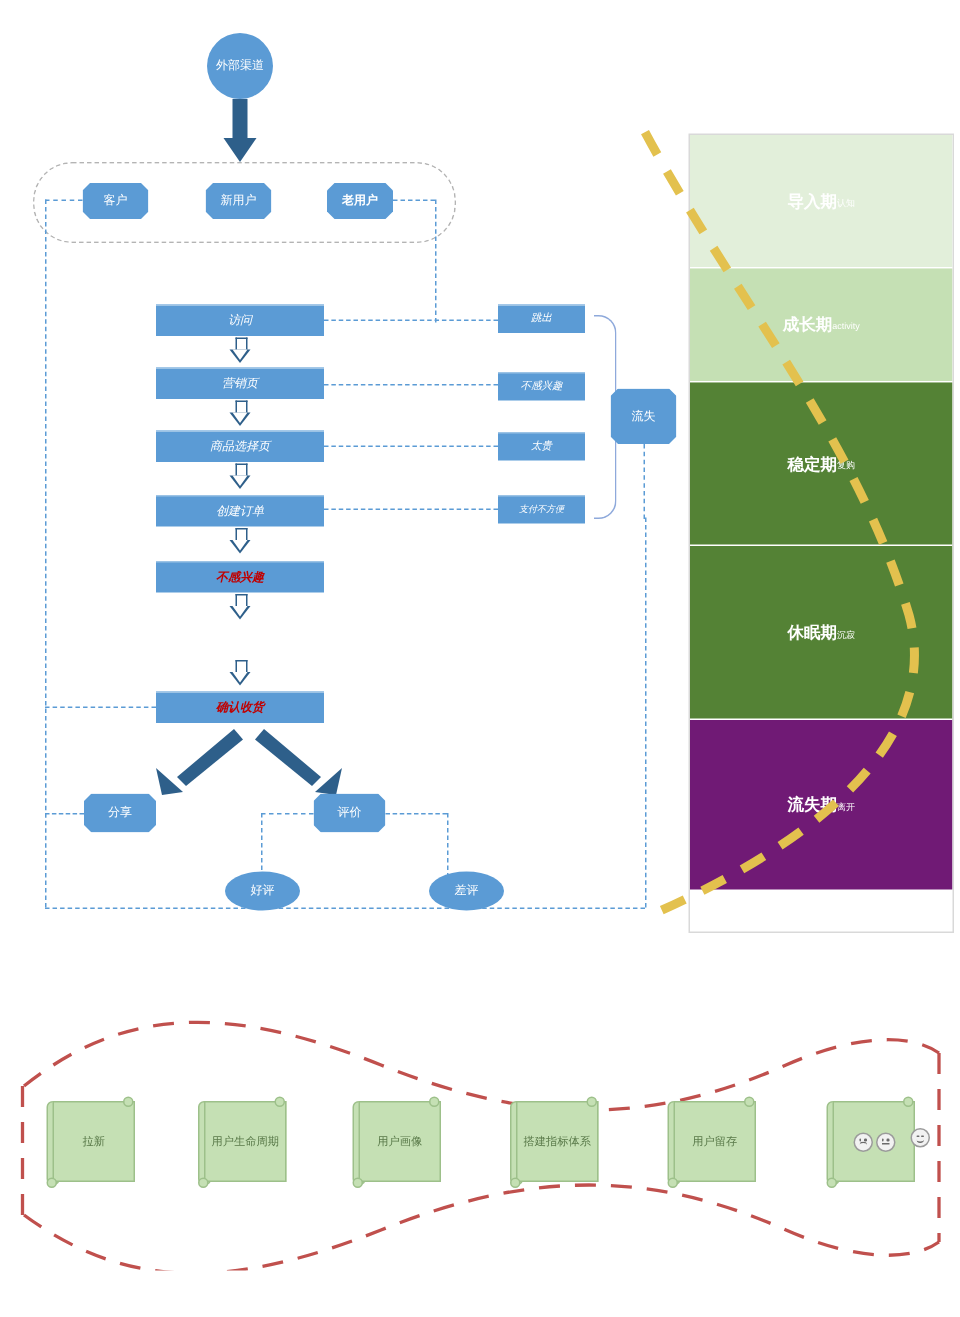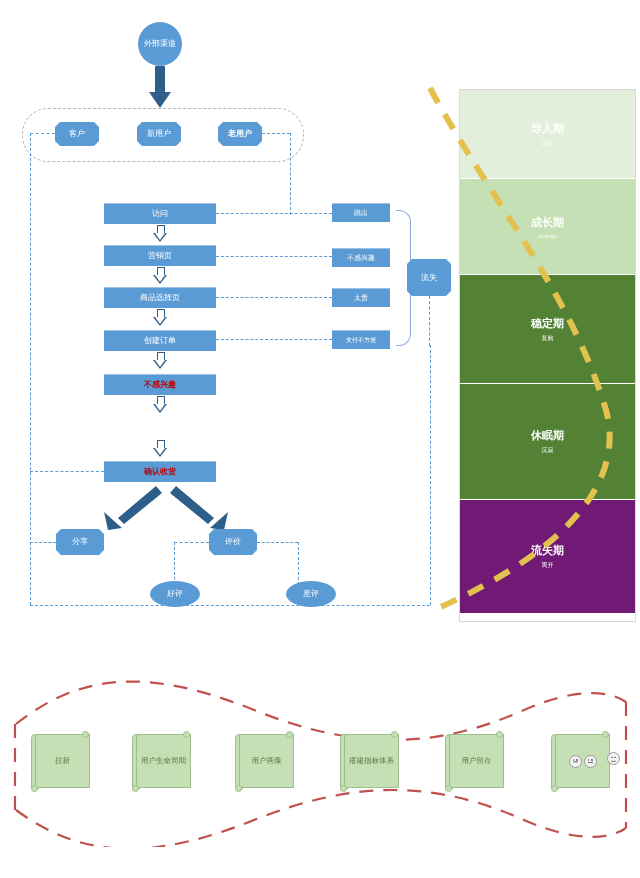--- a/index.html
+++ b/index.html
@@ -5,21 +5,21 @@
   html,body{margin:0;padding:0;background:#ffffff;}
   body{width:640px;height:878px;position:relative;overflow:hidden;
        font-family:"Liberation Sans","DejaVu Sans",sans-serif;}
   .stage{position:absolute;left:0;top:0;width:640px;height:878px;}
 
   
   .node{position:absolute;background:#5b9bd5;color:#ffffff;
         display:flex;align-items:center;justify-content:center;
         text-align:left;line-height:1.15;font-size:8px;
         box-sizing:border-box;}
-  .node.rect{border-top:1px solid #9cc3e5;}
+  .node.rect{border-top:1px solid #9cc3e5;font-style:italic;}
   .node.snip{background:#5b9bd5;
       clip-path:polygon(5px 0,calc(100% - 5px) 0,100% 5px,100% calc(100% - 5px),
                         calc(100% - 5px) 100%,5px 100%,0 calc(100% - 5px),0 5px);}
   .node.circle{border-radius:50%;}
   .node.ellipse{border-radius:50%;}
   .node.red{color:#c00000;font-weight:bold;}
 
   
   .dash-h{position:absolute;border-top:1px dashed #5b9bd5;height:0;}
   .dash-v{position:absolute;border-left:1px dashed #5b9bd5;width:0;}
@@ -40,21 +40,21 @@
   .bigarrow{position:absolute;width:22px;height:42px;}
   .bigarrow .s{position:absolute;left:6px;top:0;width:10px;height:28px;background:#2e5f8a;}
   .bigarrow .h{position:absolute;left:0;top:26px;width:0;height:0;
       border-left:11px solid transparent;border-right:11px solid transparent;
       border-top:16px solid #2e5f8a;}
 
   
   .lifepanel{position:absolute;left:459px;top:89px;width:177px;height:533px;
              border:1px solid #d9d9d9;box-sizing:border-box;overflow:hidden;}
   .lifeband{position:relative;box-sizing:border-box;width:100%;
-            display:flex;flex-direction:column;align-items:center;
+            display:flex;flex-direction:row;align-items:center;
             justify-content:center;border-bottom:1px solid #ffffff;}
   .lifeband .t{font-size:11px;font-weight:bold;color:#ffffff;}
   .lifeband .s{font-size:6px;color:#ffffff;margin-top:3px;}
 
   
   .scroll{position:absolute;width:62px;height:62px;}
   .scroll .body{position:absolute;left:7px;top:4px;width:55px;height:54px;
       background:#c5e0b4;border:1px solid #9dc08a;box-sizing:border-box;
       display:flex;align-items:center;justify-content:center;text-align:left;
       font-size:7.5px;color:#5a7a4a;line-height:1.25;padding:0 3px;}
@@ -223,21 +223,21 @@
   </div>
   <div class="node ellipse" style="left:286px;top:581px;width:50px;height:26px;">
     <span>差评</span>
   </div>
 
   <div class="lifepanel">
     <div class="lifeband" style="height:89px;background:#e2efda;">
       <div class="t">导入期</div>
       <div class="s">认知</div>
     </div>
-    <div class="lifeband" style="height:96px;background:#c5e0b4;">
+    <div class="lifeband" style="height:76px;background:#c5e0b4;">
       <div class="t">成长期</div>
       <div class="s">activity</div>
     </div>
     <div class="lifeband" style="height:109px;background:#548235;">
       <div class="t">稳定期</div>
       <div class="s">复购</div>
     </div>
     <div class="lifeband" style="height:116px;background:#548235;">
       <div class="t">休眠期</div>
       <div class="s">沉寂</div>

